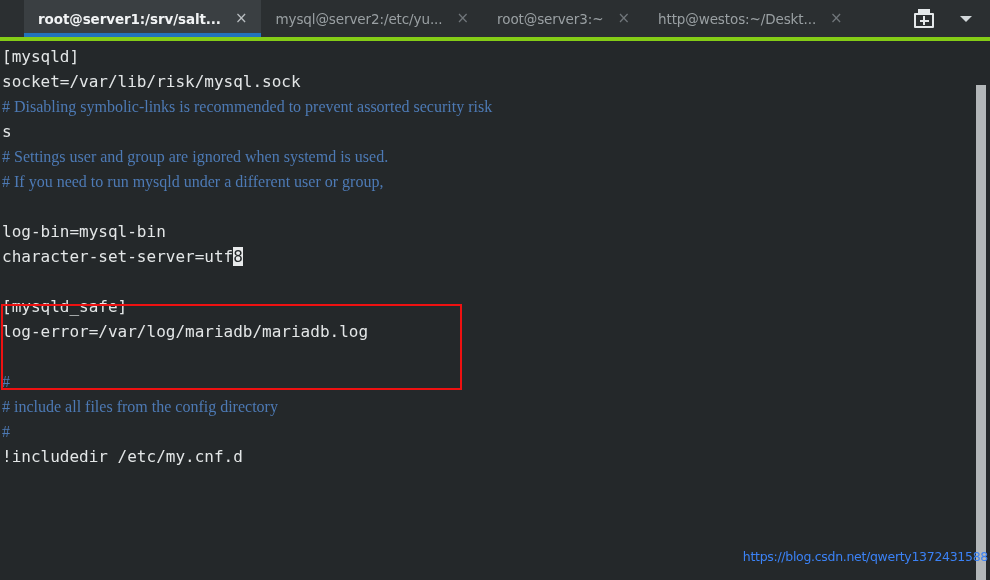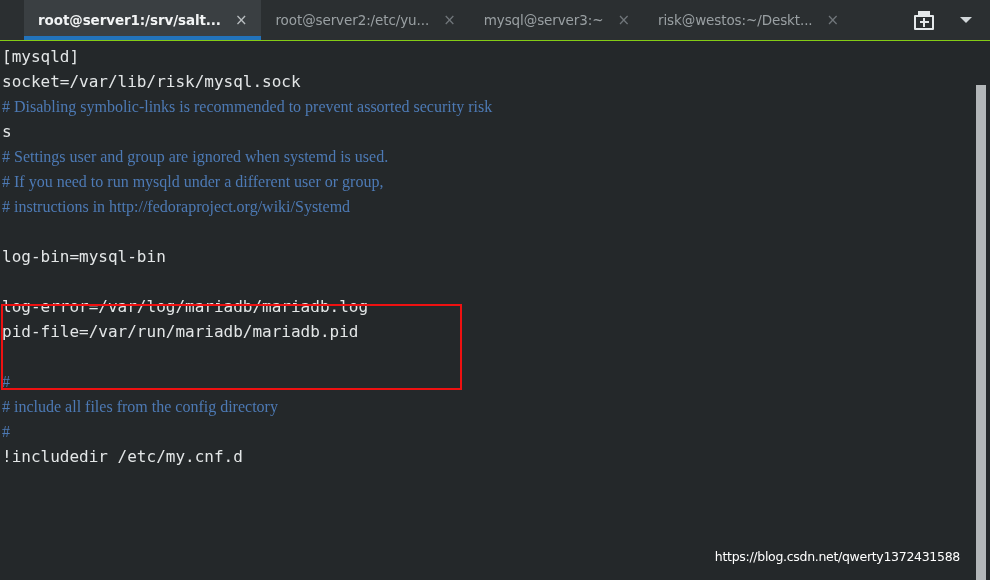--- a/index.html
+++ b/index.html
@@ -9,21 +9,21 @@
     font-family:"DejaVu Sans Mono", monospace;
     overflow:hidden;
   }
   #app { position:relative; width:990px; height:580px; overflow:hidden; }
 
   
   .tabbar {
     position:absolute; left:0; top:0; width:990px; height:41px;
     background:#2b2f31;
     display:flex; align-items:stretch;
-    border-bottom:1px solid #84cc16;
+    border-bottom:4px solid #84cc16;
     text-align:center;
   }
   .tabbar-lead { width:24px; flex:0 0 24px; }
   .tab {
     position:relative;
     display:flex; align-items:center; justify-content:center;
     gap:14px;
     padding:0 14px;
     font-family:"DejaVu Sans", sans-serif;
     font-size:13.5px;
@@ -111,53 +111,53 @@
     background:#24282a;
   }
   .scrollbar-thumb {
     position:absolute; right:4px; top:44px;
     width:10px; height:534px;
     background:#b3b7b9;
   }
 
   
   .watermark {
-    position:absolute; right:30px; bottom:16px;
+    position:absolute; right:2px; bottom:16px;
     font-family:"DejaVu Sans", sans-serif;
     font-size:12.5px;
-    color:#ffffff;
+    color:#3b82f6;
     letter-spacing:-0.3px;
     white-space:nowrap;
   }
 </style>
 </head>
 <body>
 
 <div id="app">
 
   <div class="tabbar">
     <div class="tabbar-lead"></div>
 
     <div class="tab active">
       <span class="label">root@server1:/srv/salt...</span>
       <span class="close">×</span>
     </div>
 
     <div class="tab">
-      <span class="label">root@server2:/etc/yu...</span>
+      <span class="label">mysql@server2:/etc/yu...</span>
       <span class="close">×</span>
     </div>
 
     <div class="tab">
-      <span class="label">mysql@server3:~</span>
+      <span class="label">root@server3:~</span>
       <span class="close">×</span>
     </div>
 
     <div class="tab">
-      <span class="label">risk@westos:~/Deskt...</span>
+      <span class="label">http@westos:~/Deskt...</span>
       <span class="close">×</span>
     </div>
 
     <div class="tab-spacer"></div>
 
     <div class="tabbar-actions">
       <span class="icon-newtab">
         <span class="tabtop"></span>
         <span class="frame"></span>
         <span class="plus-v"></span>
@@ -168,26 +168,26 @@
   </div>
 
   <div class="term">
     <div class="term-inner">
       <div class="line">[mysqld]</div>
       <div class="line">socket=/var/lib/risk/mysql.sock</div>
       <div class="line comment"># Disabling symbolic-links is recommended to prevent assorted security risk</div>
       <div class="line">s</div>
       <div class="line comment"># Settings user and group are ignored when systemd is used.</div>
       <div class="line comment"># If you need to run mysqld under a different user or group,</div>
-      <div class="line comment"># instructions in http://fedoraproject.org/wiki/Systemd</div>
       <div class="line blank">&nbsp;</div>
       <div class="line">log-bin=mysql-bin</div>
+      <div class="line"><span>character-set-server=utf</span><span class="cursor">8</span></div>
       <div class="line blank">&nbsp;</div>
+      <div class="line">[mysqld_safe]</div>
       <div class="line">log-error=/var/log/mariadb/mariadb.log</div>
-      <div class="line">pid-file=/var/run/mariadb/mariadb.pid</div>
       <div class="line blank">&nbsp;</div>
       <div class="line comment">#</div>
       <div class="line comment"># include all files from the config directory</div>
       <div class="line comment">#</div>
       <div class="line">!includedir /etc/my.cnf.d</div>
     </div>
 
     <div class="redbox"></div>
   </div>
 

